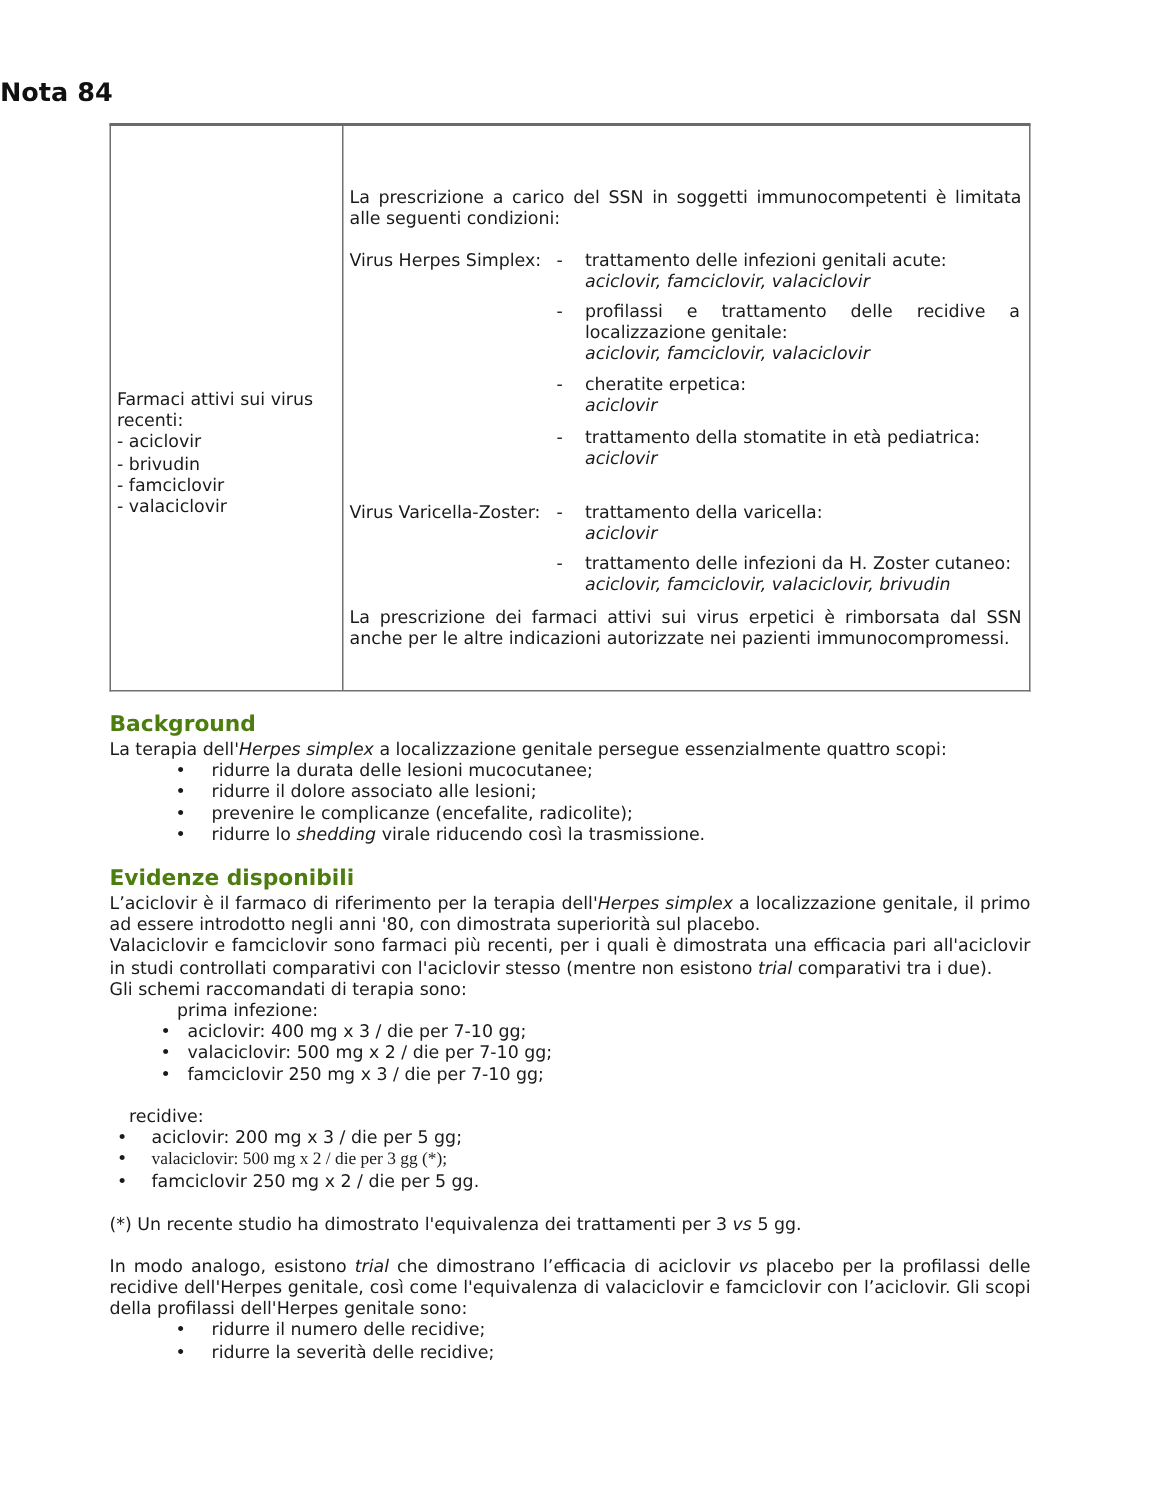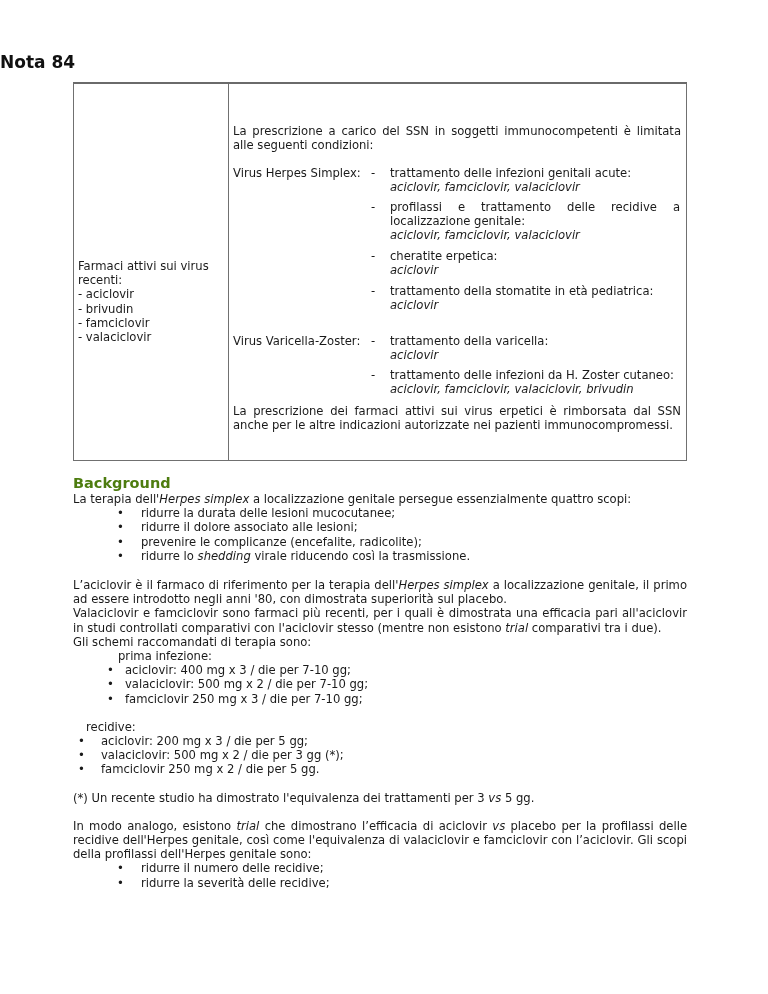--- a/index.html
+++ b/index.html
@@ -132,34 +132,35 @@
   <p><span>La terapia dell'</span><i>Herpes simplex</i><span> a localizzazione genitale persegue essenzialmente quattro scopi:</span></p>
   <ul class="blist bg-list">
     <li><span class="bullet">•</span><span>ridurre la durata delle lesioni mucocutanee;</span></li>
     <li><span class="bullet">•</span><span>ridurre il dolore associato alle lesioni;</span></li>
     <li><span class="bullet">•</span><span>prevenire le complicanze (encefalite, radicolite);</span></li>
     <li><span class="bullet">•</span><span>ridurre lo </span><i>shedding</i><span> virale riducendo così la trasmissione.</span></li>
   </ul>
 </div>
 
 <div class="section" style="top:578px;">
+  <h2>Evidenze disponibili</h2>
   <p class="justify"><span>L’aciclovir è il farmaco di riferimento per la terapia dell'</span><i>Herpes simplex</i><span> a localizzazione genitale, il primo ad essere introdotto negli anni '80, con dimostrata superiorità sul placebo.</span></p>
   <p class="justify"><span>Valaciclovir e famciclovir sono farmaci più recenti, per i quali è dimostrata una efficacia pari all'aciclovir in studi controllati comparativi con l'aciclovir stesso (mentre non esistono </span><i>trial</i><span> comparativi tra i due).</span></p>
   <p>Gli schemi raccomandati di terapia sono:</p>
   <div class="sub-label">prima infezione:</div>
   <ul class="blist ev-list">
     <li><span class="bullet">•</span><span>aciclovir: 400 mg x 3 / die per 7-10 gg;</span></li>
     <li><span class="bullet">•</span><span>valaciclovir: 500 mg x 2 / die per 7-10 gg;</span></li>
     <li><span class="bullet">•</span><span>famciclovir 250 mg x 3 / die per 7-10 gg;</span></li>
   </ul>
   <div class="gap"></div>
   <div class="sub-label" style="padding-left:13px;">recidive:</div>
   <ul class="blist ev-list">
     <li><span class="bullet" style="left:5px;">•</span><span style="margin-left:-24px;">aciclovir: 200 mg x 3 / die per 5 gg;</span></li>
-    <li><span class="bullet" style="left:5px;">•</span><span style="margin-left:-24px;">valaciclovir: 500 mg x 2 / die per 3 gg (*);</span></li>
+    <li><span class="bullet" style="left:5px;">•</span><span style="margin-left:-24px;font-family:Liberation Serif, serif;">valaciclovir: 500 mg x 2 / die per 3 gg (*);</span></li>
     <li><span class="bullet" style="left:5px;">•</span><span style="margin-left:-24px;">famciclovir 250 mg x 2 / die per 5 gg.</span></li>
   </ul>
   <div class="gap"></div>
   <p><span>(*) Un recente studio ha dimostrato l'equivalenza dei trattamenti per 3 </span><i>vs</i><span> 5 gg.</span></p>
   <div class="gap"></div>
   <p class="justify"><span>In modo analogo, esistono </span><i>trial</i><span> che dimostrano l’efficacia di aciclovir </span><i>vs</i><span> placebo per la profilassi delle recidive dell'Herpes genitale, così come l'equivalenza di valaciclovir e famciclovir con l’aciclovir. Gli scopi della profilassi dell'Herpes genitale sono:</span></p>
   <ul class="blist bg-list">
     <li><span class="bullet">•</span><span>ridurre il numero delle recidive;</span></li>
     <li><span class="bullet">•</span><span>ridurre la severità delle recidive;</span></li>
   </ul>

